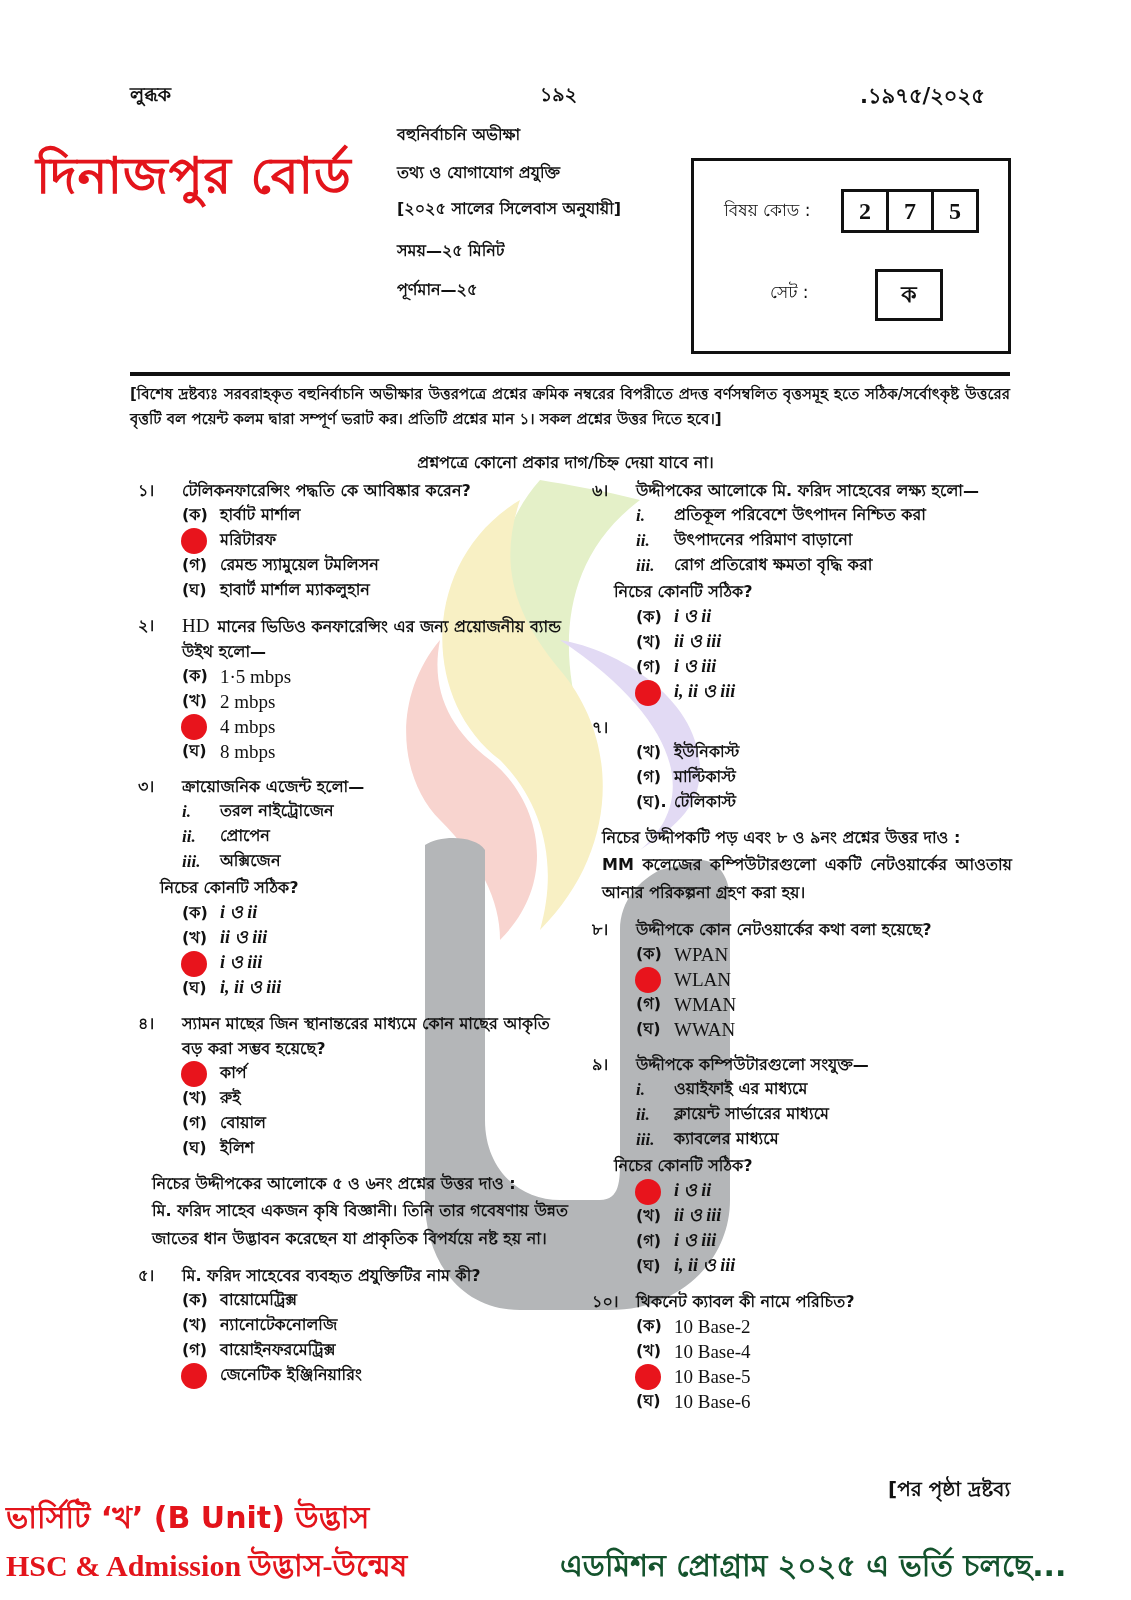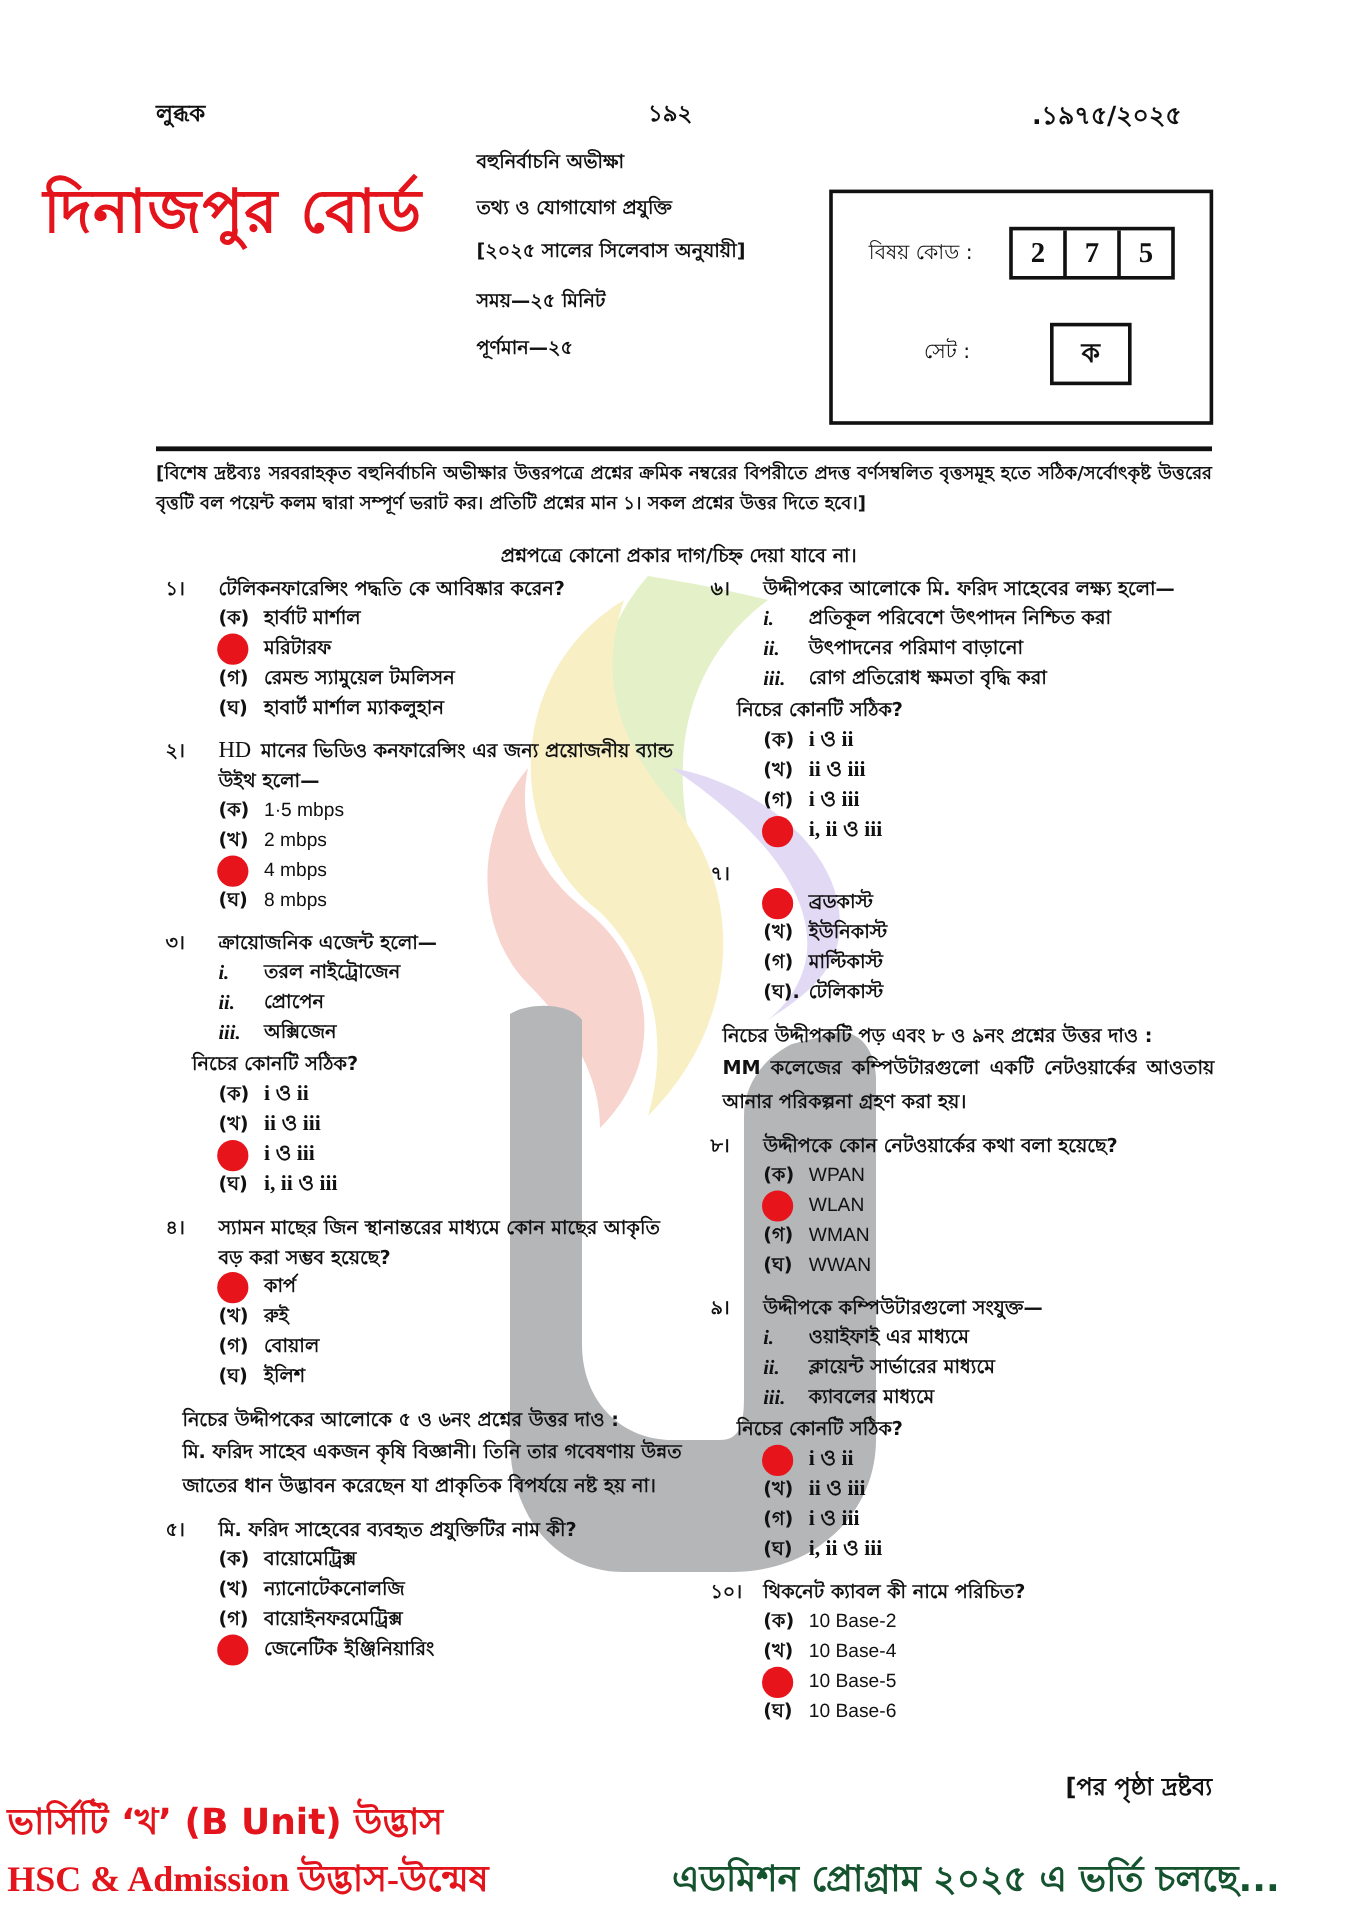--- a/index.html
+++ b/index.html
@@ -31,22 +31,22 @@
   .warn { position: absolute; left: 0; width: 1131px; top: 450px; text-align: center; font-size: 16px; font-weight: bold; }
   
   .col { position: absolute; font-size: 16px; font-weight: bold; }
   .q { position: relative; }
   .qrow { display: flex; line-height: 25px; }
   .qnum { width: 44px; flex: none; }
   .qtext { flex: 1; }
   .opt { display: flex; align-items: center; height: 25px; margin-left: 44px; }
   .opt-mark { width: 38px; flex: none; display: flex; align-items: center; }
   .dot { width: 26px; height: 26px; border-radius: 50%; background: #e8141c; display: inline-block; margin-left: -1px; }
-  .opt-text.en { font-family: Liberation Sans, sans-serif; font-size: 16px; font-weight: normal; text-align: right; }
-  .opt-text.roman { font-family: "Liberation Serif", serif; font-size: 18px; font-weight: bold; }
+  .opt-text.en { font-family: Liberation Serif, serif; font-size: 19px; font-weight: normal; text-align: right; }
+  .opt-text.roman { font-family: "Liberation Serif", serif; font-style: italic; font-size: 18px; font-weight: bold; }
   .stmt { display: flex; height: 25px; align-items: center; margin-left: 44px; }
   .stmt-num { width: 38px; flex: none; font-family: "Liberation Serif", serif; font-style: italic; font-size: 17px; font-weight: bold; }
   .which { margin-left: 22px; height: 27px; line-height: 27px; }
   .stem-head { line-height: 26px; }
   .stem-body { line-height: 28px; text-align: justify; }
   .gap { height: 10px; }
   .footer-left { position: absolute; left: 6px; color: #e3141b; font-weight: bold; }
   .footer-right { position: absolute; color: #14532d; font-weight: bold; }
 </style>
 </head>
@@ -282,26 +282,20 @@
         <span class="opt-text roman">i, ii ও iii</span>
       </div>
   </div>
   <div class="gap"></div>
 
   <div class="q">
     <div class="qrow">
         <span class="qnum">৭।</span>
       </div>
     <div class="opt">
-        <span class="opt-mark">
-          <span class="dot"></span>
-        </span>
-        <span class="opt-text">ব্রডকাস্ট</span>
-      </div>
-    <div class="opt">
         <span class="opt-mark">(খ)</span>
         <span class="opt-text">ইউনিকাস্ট</span>
       </div>
     <div class="opt">
         <span class="opt-mark">(গ)</span>
         <span class="opt-text">মাল্টিকাস্ট</span>
       </div>
     <div class="opt">
         <span class="opt-mark">(ঘ).</span>
         <span class="opt-text">টেলিকাস্ট</span>

